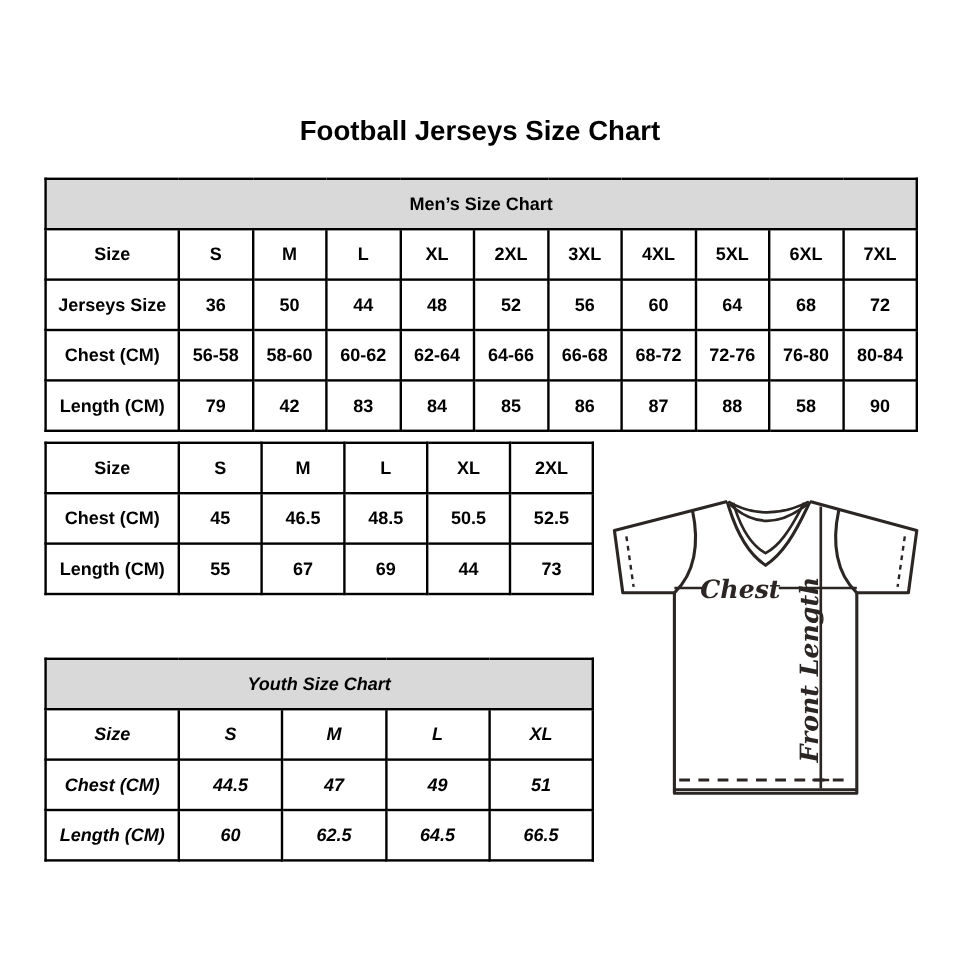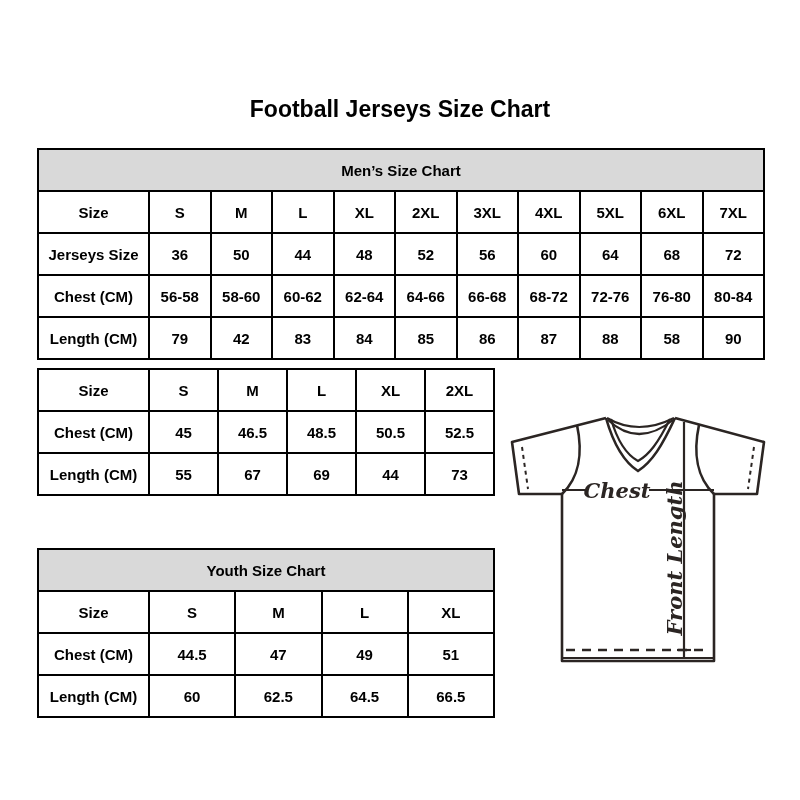--- a/index.html
+++ b/index.html
@@ -6,21 +6,21 @@
   .page{position:relative;width:800px;height:800px;background:#ffffff;overflow:hidden;
         font-family:"Liberation Sans",sans-serif;color:#000;}
   .title{position:absolute;left:0;top:96px;width:800px;text-align:center;
          font-size:23px;font-weight:bold;}
   table.sizechart{position:absolute;border-collapse:collapse;table-layout:fixed;background:#fff;padding-left:32px;}
   table.sizechart td{border:2px solid #000;text-align:center;vertical-align:middle;
          font-weight:bold;font-size:15px;padding:0;height:40px;overflow:hidden;}
   td.chart-header{background:#d9d9d9;font-size:16px;}
   #men-table{left:37px;top:148px;width:728px;}
   #women-table{left:37px;top:368px;width:458px;}
-  #youth-table{left:37px;top:548px;width:458px;}
+  #youth-table{left:37px;top:548px;width:458px;font-style:italic;}
   col.labelcol{width:111px;}
   .jersey{position:absolute;left:500px;top:398px;width:276px;height:292px;}
   .jersey path,.jersey line{stroke:#2b2523;fill:none;}
   .jersey text{fill:#2b2523;font-family:"DejaVu Serif","Liberation Serif",serif;
          font-style:italic;font-weight:bold;font-size:21px;}
 </style>
 </head>
 <body>
 
 <div class="page">

